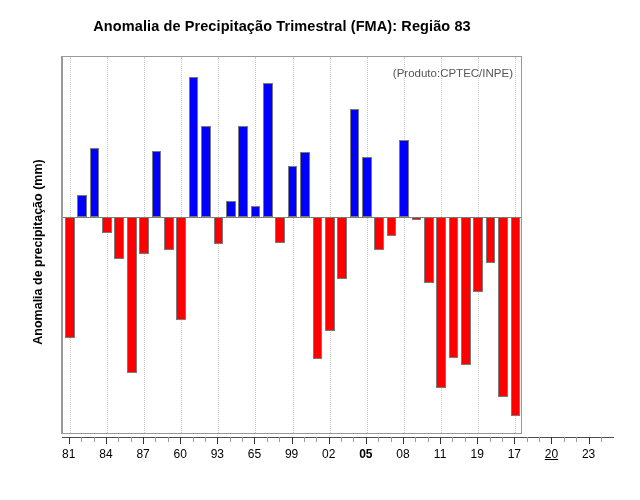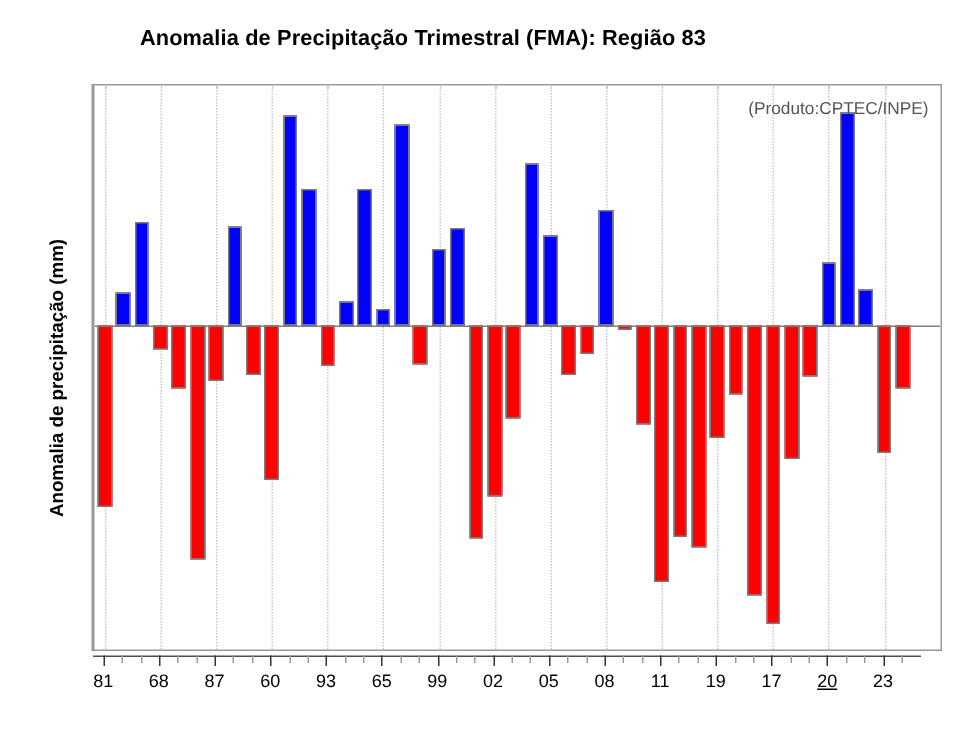--- a/index.html
+++ b/index.html
@@ -15,21 +15,21 @@
     position:absolute;left:0;top:18px;width:564px;
     text-align:center;
     font-size:14.5px;font-weight:bold;color:#000;
     letter-spacing:0.1px;
   }
 
   
   #plot-box{
     position:absolute;
     left:62px;top:56px;
-    width:566px;height:378px;
+    width:460px;height:378px;
     border:1px solid #999999;
     box-sizing:border-box;
     background:#ffffff;
     overflow:hidden;
   }
   #grid-layer,#bars-layer,#zero-layer{
     position:absolute;left:0;top:0;width:100%;height:100%;
   }
   .vgrid{
     position:absolute;top:0;bottom:0;width:1px;
@@ -106,21 +106,21 @@
   <div id="y-axis-title">Anomalia de precipitação (mm)</div>
 
   <div id="y-axis-line"></div>
   <div id="x-axis-line"></div>
   <div id="x-axis-ticks">
       <div class="xtick-mark" style="left: 68.8072px; background: rgb(51, 51, 51); height: 7px;"></div>
       <div class="xtick-label" style="left: 68.8072px;">81</div>
       <div class="xtick-mark" style="left: 81.1839px; background: rgb(154, 154, 154); height: 5px;"></div>
       <div class="xtick-mark" style="left: 93.5605px; background: rgb(154, 154, 154); height: 5px;"></div>
       <div class="xtick-mark" style="left: 105.937px; background: rgb(51, 51, 51); height: 7px;"></div>
-      <div class="xtick-label" style="left: 105.937px;">68</div>
+      <div class="xtick-label" style="left: 105.937px;">84</div>
       <div class="xtick-mark" style="left: 118.314px; background: rgb(154, 154, 154); height: 5px;"></div>
       <div class="xtick-mark" style="left: 130.691px; background: rgb(154, 154, 154); height: 5px;"></div>
       <div class="xtick-mark" style="left: 143.067px; background: rgb(51, 51, 51); height: 7px;"></div>
       <div class="xtick-label" style="left: 143.067px; text-align: right;">87</div>
       <div class="xtick-mark" style="left: 155.444px; background: rgb(154, 154, 154); height: 5px;"></div>
       <div class="xtick-mark" style="left: 167.821px; background: rgb(154, 154, 154); height: 5px;"></div>
       <div class="xtick-mark" style="left: 180.197px; background: rgb(51, 51, 51); height: 7px;"></div>
       <div class="xtick-label" style="left: 180.197px;">60</div>
       <div class="xtick-mark" style="left: 192.574px; background: rgb(154, 154, 154); height: 5px;"></div>
       <div class="xtick-mark" style="left: 204.951px; background: rgb(154, 154, 154); height: 5px;"></div>
@@ -134,21 +134,21 @@
       <div class="xtick-mark" style="left: 279.211px; background: rgb(154, 154, 154); height: 5px;"></div>
       <div class="xtick-mark" style="left: 291.587px; background: rgb(51, 51, 51); height: 7px;"></div>
       <div class="xtick-label" style="left: 291.587px;">99</div>
       <div class="xtick-mark" style="left: 303.964px; background: rgb(154, 154, 154); height: 5px;"></div>
       <div class="xtick-mark" style="left: 316.341px; background: rgb(154, 154, 154); height: 5px;"></div>
       <div class="xtick-mark" style="left: 328.717px; background: rgb(51, 51, 51); height: 7px;"></div>
       <div class="xtick-label" style="left: 328.717px;">02</div>
       <div class="xtick-mark" style="left: 341.094px; background: rgb(154, 154, 154); height: 5px;"></div>
       <div class="xtick-mark" style="left: 353.471px; background: rgb(154, 154, 154); height: 5px;"></div>
       <div class="xtick-mark" style="left: 365.848px; background: rgb(51, 51, 51); height: 7px;"></div>
-      <div class="xtick-label" style="left: 365.848px;">05</div>
+      <div class="xtick-label" style="left: 365.848px; font-weight: bold;">05</div>
       <div class="xtick-mark" style="left: 378.224px; background: rgb(154, 154, 154); height: 5px;"></div>
       <div class="xtick-mark" style="left: 390.601px; background: rgb(154, 154, 154); height: 5px;"></div>
       <div class="xtick-mark" style="left: 402.978px; background: rgb(51, 51, 51); height: 7px;"></div>
       <div class="xtick-label" style="left: 402.978px;">08</div>
       <div class="xtick-mark" style="left: 415.354px; background: rgb(154, 154, 154); height: 5px;"></div>
       <div class="xtick-mark" style="left: 427.731px; background: rgb(154, 154, 154); height: 5px;"></div>
       <div class="xtick-mark" style="left: 440.108px; background: rgb(51, 51, 51); height: 7px;"></div>
       <div class="xtick-label" style="left: 440.108px;">11</div>
       <div class="xtick-mark" style="left: 452.484px; background: rgb(154, 154, 154); height: 5px;"></div>
       <div class="xtick-mark" style="left: 464.861px; background: rgb(154, 154, 154); height: 5px;"></div>

